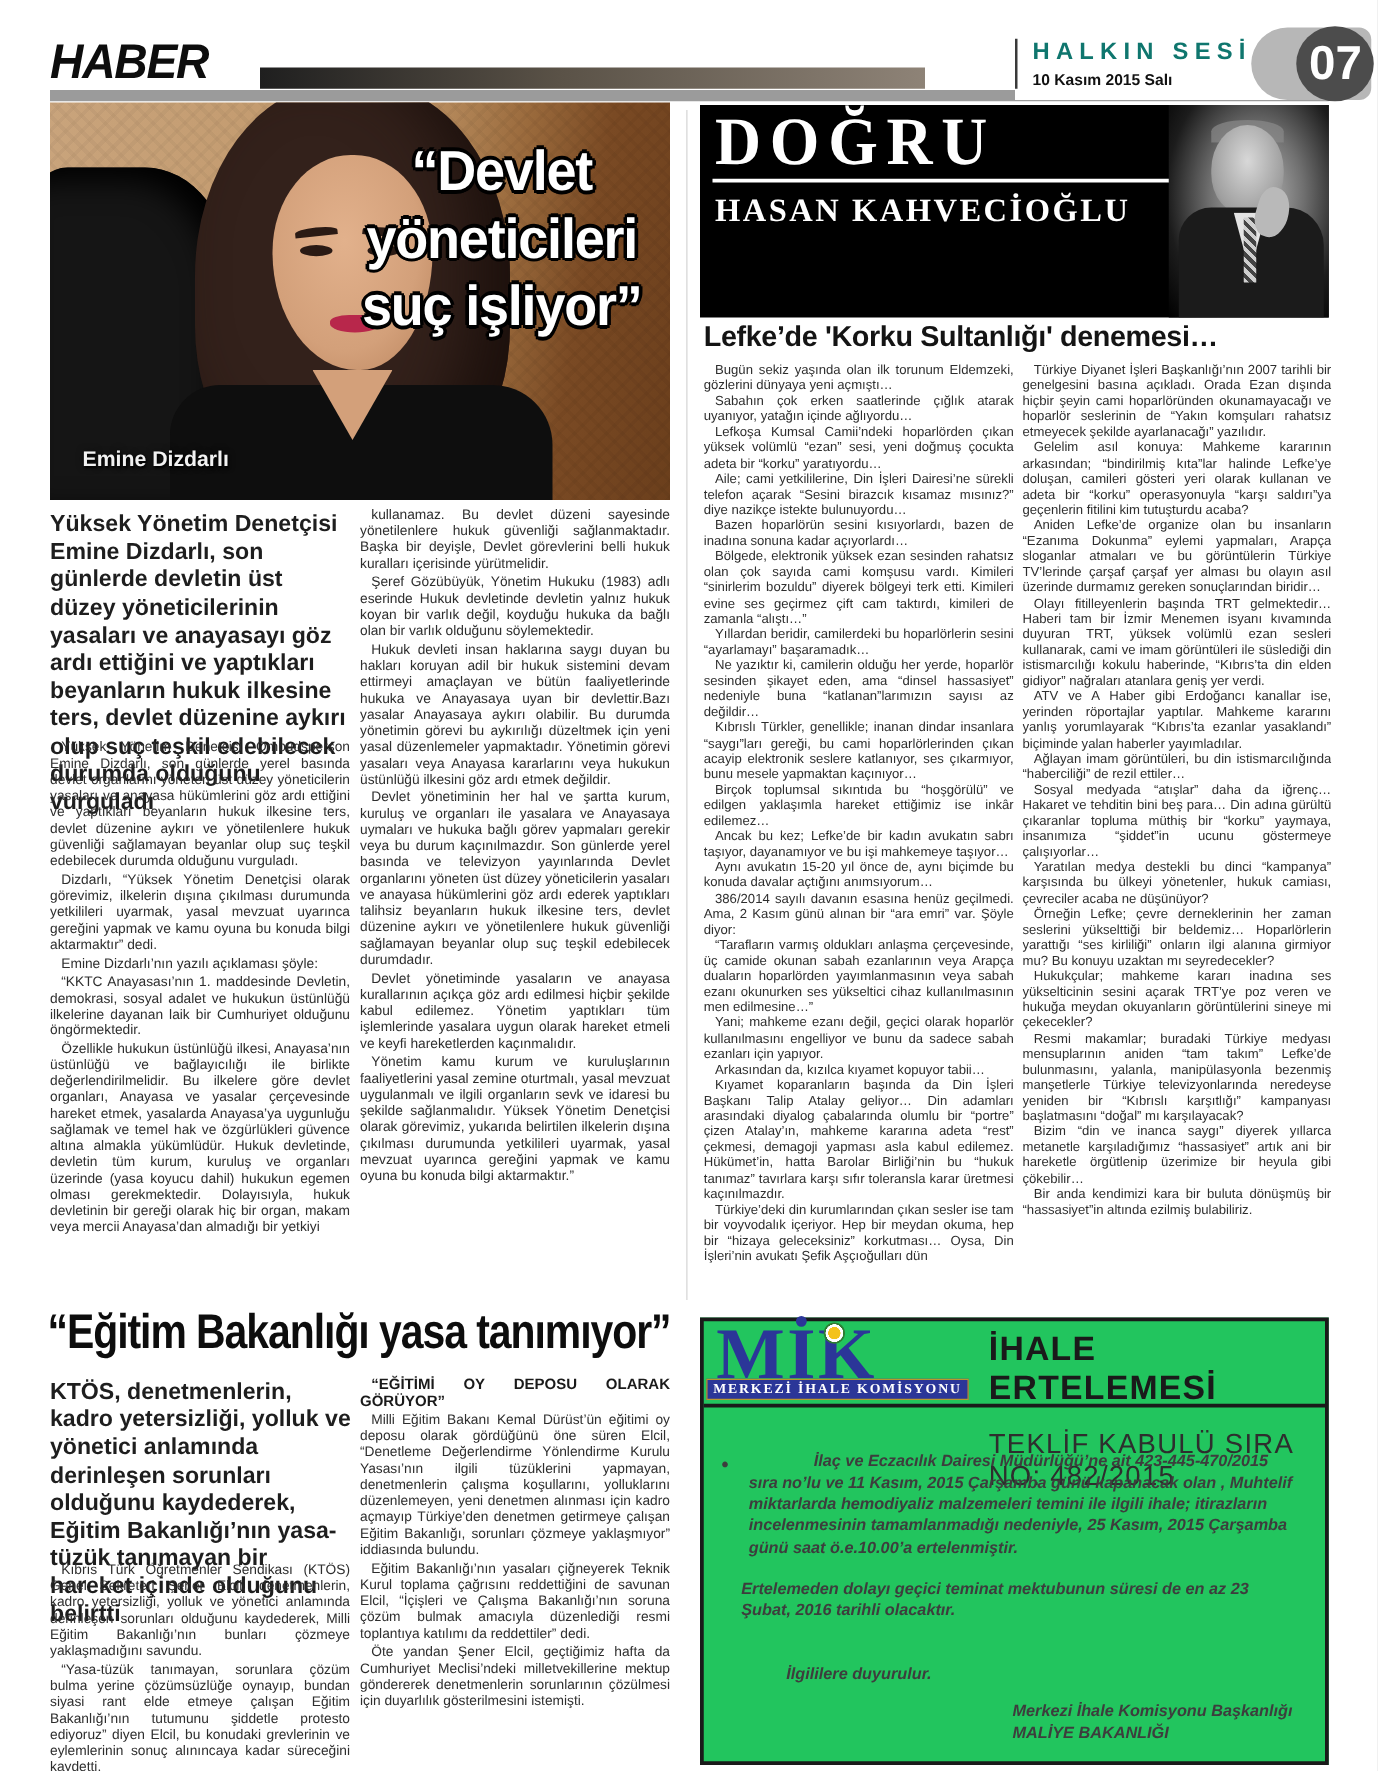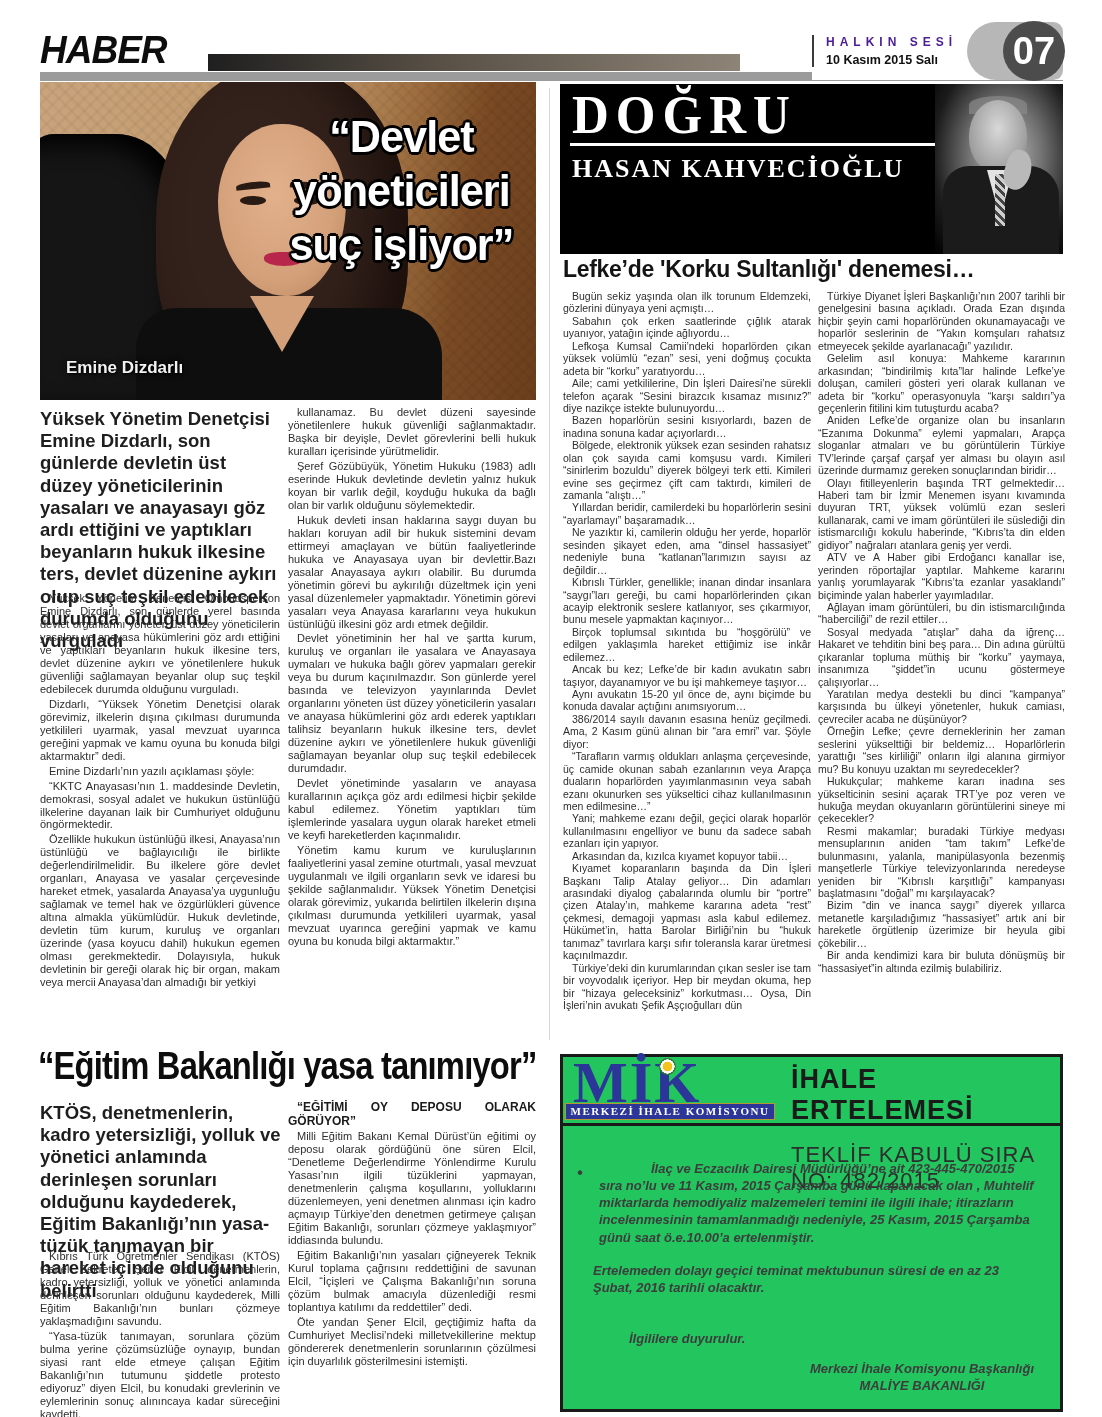--- a/index.html
+++ b/index.html
@@ -8,21 +8,21 @@
 
   
   .haber{position:absolute;left:40px;top:28px;font-size:37px;font-weight:bold;font-style:italic;
          letter-spacing:-1px;color:#0d0d0d;transform:scaleY(1.05);transform-origin:left top;}
   .haber-strip{position:absolute;left:208px;top:54px;width:532px;height:17px;
                background:linear-gradient(to right,#1f1f1f,#5a5247 45%,#8e8377);}
   .gray-rule{position:absolute;left:40px;top:72px;width:1023px;height:9px;background:#9b9b9b;}
 
   .masthead{position:absolute;left:812px;top:22px;width:251px;height:58px;display:flex;align-items:center;background:#fff;}
   .mast-text{border-left:2px solid #3a3a3a;padding-left:12px;flex:1;}
-  .mast-title{font-size:12px;font-weight:bold;letter-spacing:5px;color:#4c1d95;white-space:nowrap;}
+  .mast-title{font-size:19px;font-weight:bold;letter-spacing:5px;color:#0f766e;white-space:nowrap;}
   .mast-date{font-size:12.5px;font-weight:bold;color:#111;margin-top:4px;}
   .page-pill{position:relative;width:96px;height:58px;background:#b7b7b7;border-radius:30px 10px 10px 30px;flex:none;}
   .page-circle{position:absolute;right:-2px;top:-1px;width:62px;height:60px;border-radius:50%;
                background:#4c4c4c;color:#fff;font-size:38px;font-weight:bold;
                display:flex;align-items:center;justify-content:center;}
 
   
   .photo{position:absolute;left:40px;top:82px;width:496px;height:318px;overflow:hidden;
          background:linear-gradient(100deg,#c9a47c 0%,#c09668 52%,#9a6a3c 70%,#7a4a24 82%,#6b3f1c 100%);}
   .photo-lattice{position:absolute;inset:0;opacity:.25;
@@ -114,21 +114,21 @@
            font-size:11px;letter-spacing:1.5px;text-align:center;line-height:15px;}
   .ad-titles{flex:1;text-align:left;padding-top:7px;}
   .ad-title{font-size:27px;font-weight:bold;color:#1a1a1a;letter-spacing:1px;}
   .ad-subtitle{font-size:22px;color:#2e2e2e;letter-spacing:1px;margin-top:16px;}
   .ad-body{position:relative;padding:34px 20px 0 22px;font-style:italic;font-weight:bold;
            color:#3d3d3d;font-size:13px;line-height:1.32;}
   .ad-bullet{position:absolute;left:14px;top:36px;font-size:16px;}
   .ad-p1{margin:0 0 0 14px;text-indent:52px;}
   .ad-p2{margin:16px 0 0 8px;}
   .ad-closing{margin:34px 0 0 44px;}
-  .ad-sign{position:absolute;right:26px;bottom:14px;text-align:center;font-style:italic;
+  .ad-sign{position:absolute;right:26px;bottom:14px;font-style:italic;
            font-weight:bold;color:#3d3d3d;font-size:13px;line-height:1.35;margin-top:24px;}
 </style>
 </head>
 <body>
 
 <div class="page">
 
   <div class="haber">HABER</div>
   <div class="haber-strip"></div>
   <div class="gray-rule"></div>

